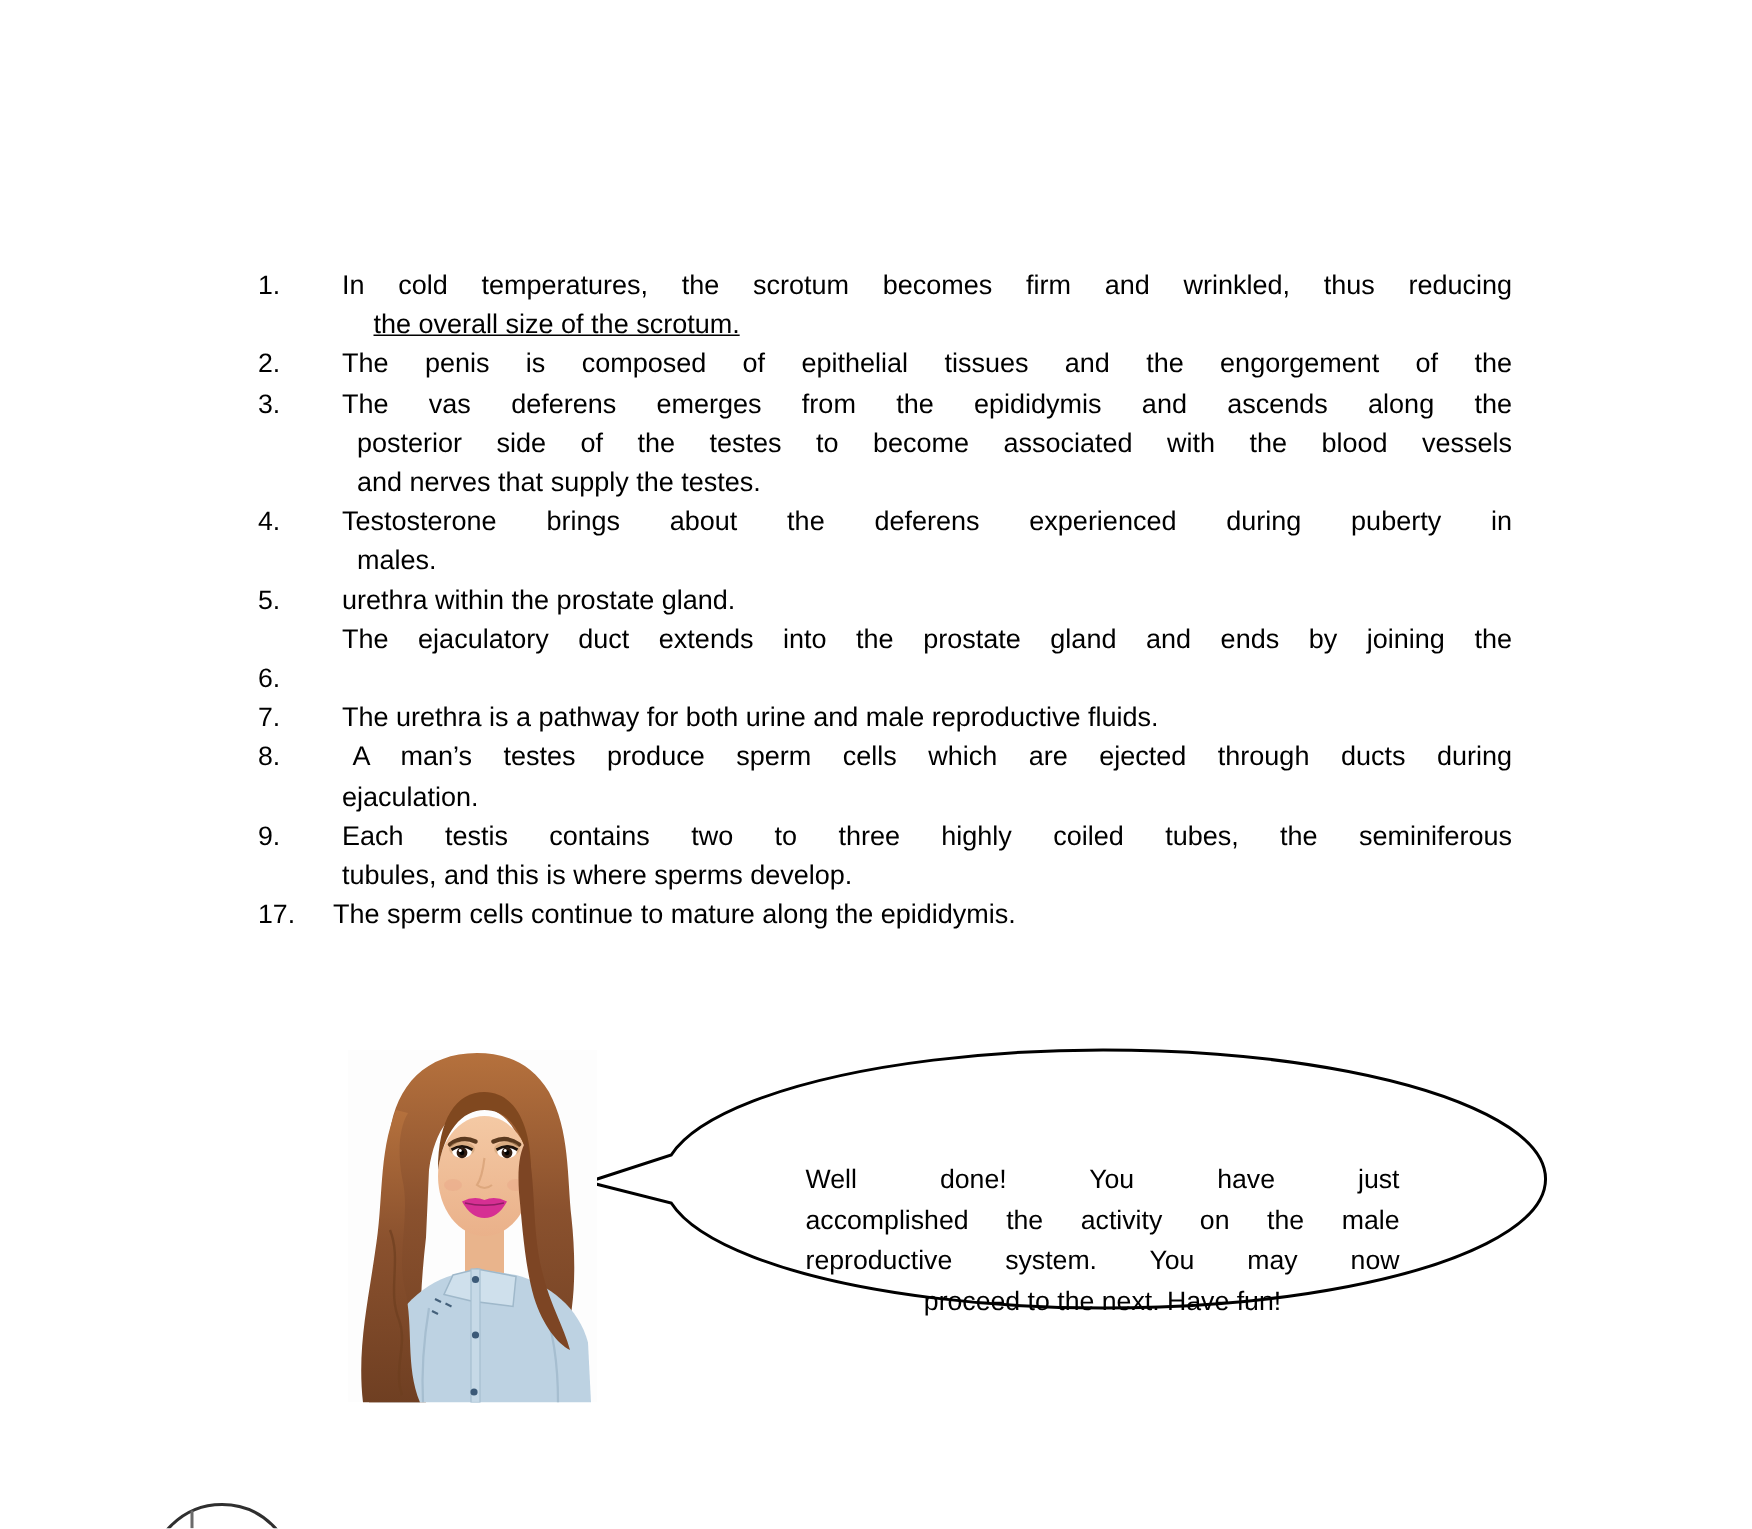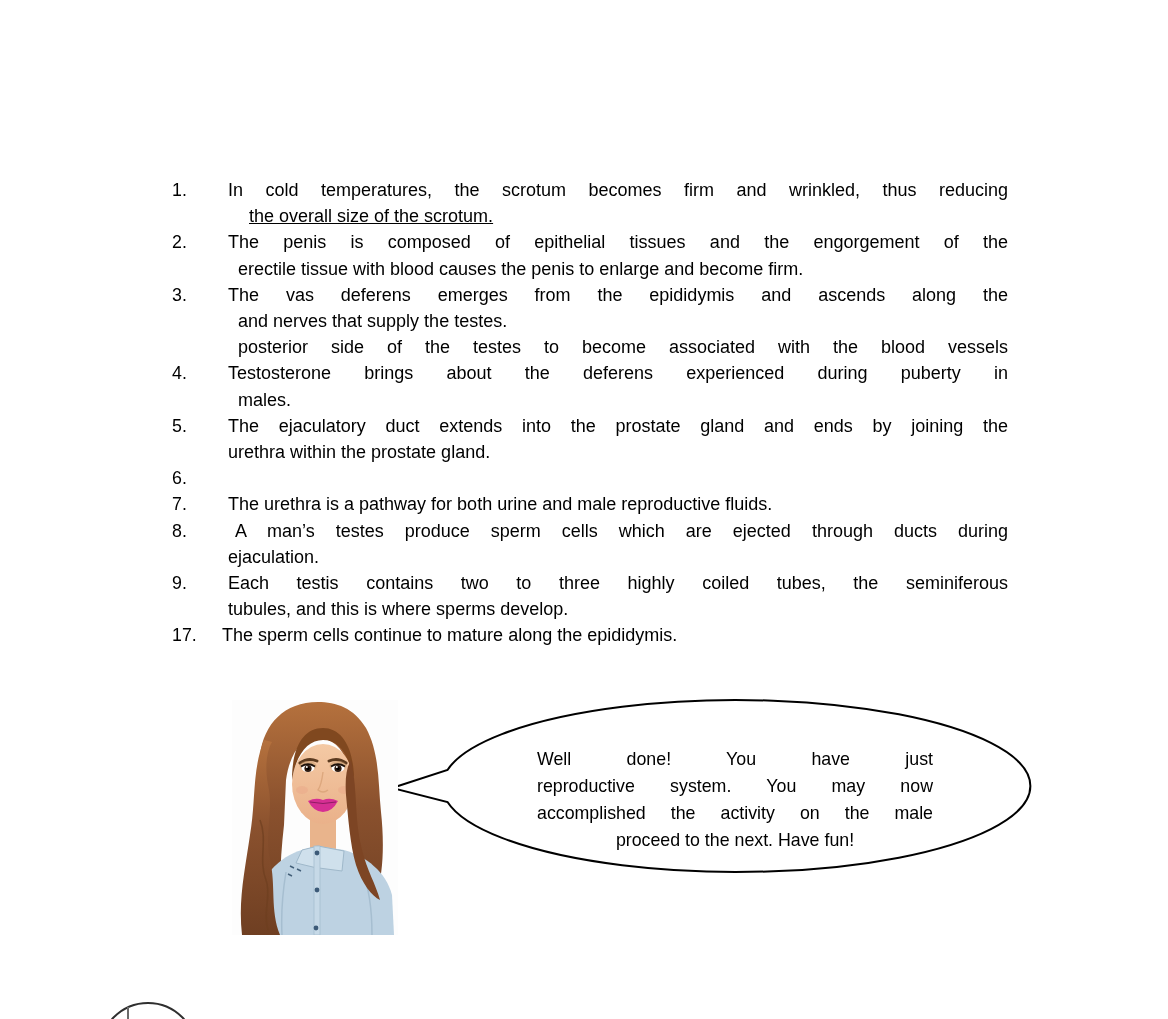--- a/index.html
+++ b/index.html
@@ -21,21 +21,21 @@
   .item:nth-child(1) .line:nth-child(2){padding-left:21px;text-decoration:underline;}
   .item:nth-child(2) .line:nth-child(2),
   .item:nth-child(3) .line:nth-child(2),
   .item:nth-child(3) .line:nth-child(3),
   .item:nth-child(4) .line:nth-child(2){padding-left:10px;}
   .item:nth-child(8) .line:nth-child(1){padding-left:7px;}
   .item:nth-child(10) .text{margin-left:-6px;}
   
   .bubble-svg{position:absolute;left:385px;top:693px;width:655px;height:190px;}
   .bubble-text{
-    position:absolute;left:537px;top:746px;width:396px;
+    position:absolute;left:537px;top:773px;width:396px;
     font-size:17.8px;line-height:27px;
   }
   .bline{text-align:center;}
   .bline.j{text-align:justify;text-align-last:justify;}
   
   .portrait-svg{position:absolute;left:232px;top:700px;width:166px;height:235px;}
   
   .partial-circle{
     position:absolute;left:99px;top:1002px;width:94px;height:94px;
     border:2px solid #2f2f2f;border-radius:50%;background:transparent;
@@ -54,43 +54,42 @@
         <div class="num">1.</div>
         <div class="text">
           <div class="line j">In cold temperatures, the scrotum becomes firm and wrinkled, thus reducing</div>
           <div class="line">the overall size of the scrotum.</div>
         </div>
       </div>
       <div class="item">
         <div class="num">2.</div>
         <div class="text">
           <div class="line j">The penis is composed of epithelial tissues and the engorgement of the</div>
-          <div class="line">erectile tissue with blood causes the penis to enlarge and become firm.</div>
         </div>
       </div>
       <div class="item">
         <div class="num">3.</div>
         <div class="text">
           <div class="line j">The vas deferens emerges from the epididymis and ascends along the</div>
+          <div class="line j">posterior side of the testes to become associated with the blood vessels</div>
           <div class="line">and nerves that supply the testes.</div>
-          <div class="line j">posterior side of the testes to become associated with the blood vessels</div>
         </div>
       </div>
       <div class="item">
         <div class="num">4.</div>
         <div class="text">
           <div class="line j">Testosterone brings about the deferens experienced during puberty in</div>
           <div class="line">males.</div>
         </div>
       </div>
       <div class="item">
         <div class="num">5.</div>
         <div class="text">
+          <div class="line">urethra within the prostate gland.</div>
           <div class="line j">The ejaculatory duct extends into the prostate gland and ends by joining the</div>
-          <div class="line">urethra within the prostate gland.</div>
         </div>
       </div>
       <div class="item">
         <div class="num">6.</div>
         <div class="text">
         </div>
       </div>
       <div class="item">
         <div class="num">7.</div>
         <div class="text">
@@ -117,22 +116,22 @@
           <div class="line">The sperm cells continue to mature along the epididymis.</div>
         </div>
       </div>
     </div>
 
   <svg class="bubble-svg" viewBox="385 693 655 190" xmlns="http://www.w3.org/2000/svg">
     <path d="M 392 788 L 447.5 770 A 294 86 0 1 1 447.5 802 Z" fill="#ffffff" stroke="#000000" stroke-width="2" stroke-linejoin="miter"></path>
   </svg>
   <div class="bubble-text" id="bubbleText">
       <div class="bline j">Well done! You have just</div>
+      <div class="bline j">accomplished the activity on the male</div>
       <div class="bline j">reproductive system. You may now</div>
-      <div class="bline j">accomplished the activity on the male</div>
       <div class="bline">proceed to the next. Have fun!</div>
     </div>
 
   <svg class="portrait-svg" viewBox="0 0 166 235" xmlns="http://www.w3.org/2000/svg">
     <defs>
       <linearGradient id="hairGrad" x1="0" y1="0" x2="0" y2="1">
         <stop offset="0" stop-color="#b5713d"></stop>
         <stop offset="0.45" stop-color="#8a512e"></stop>
         <stop offset="1" stop-color="#6f3f22"></stop>
       </linearGradient>

